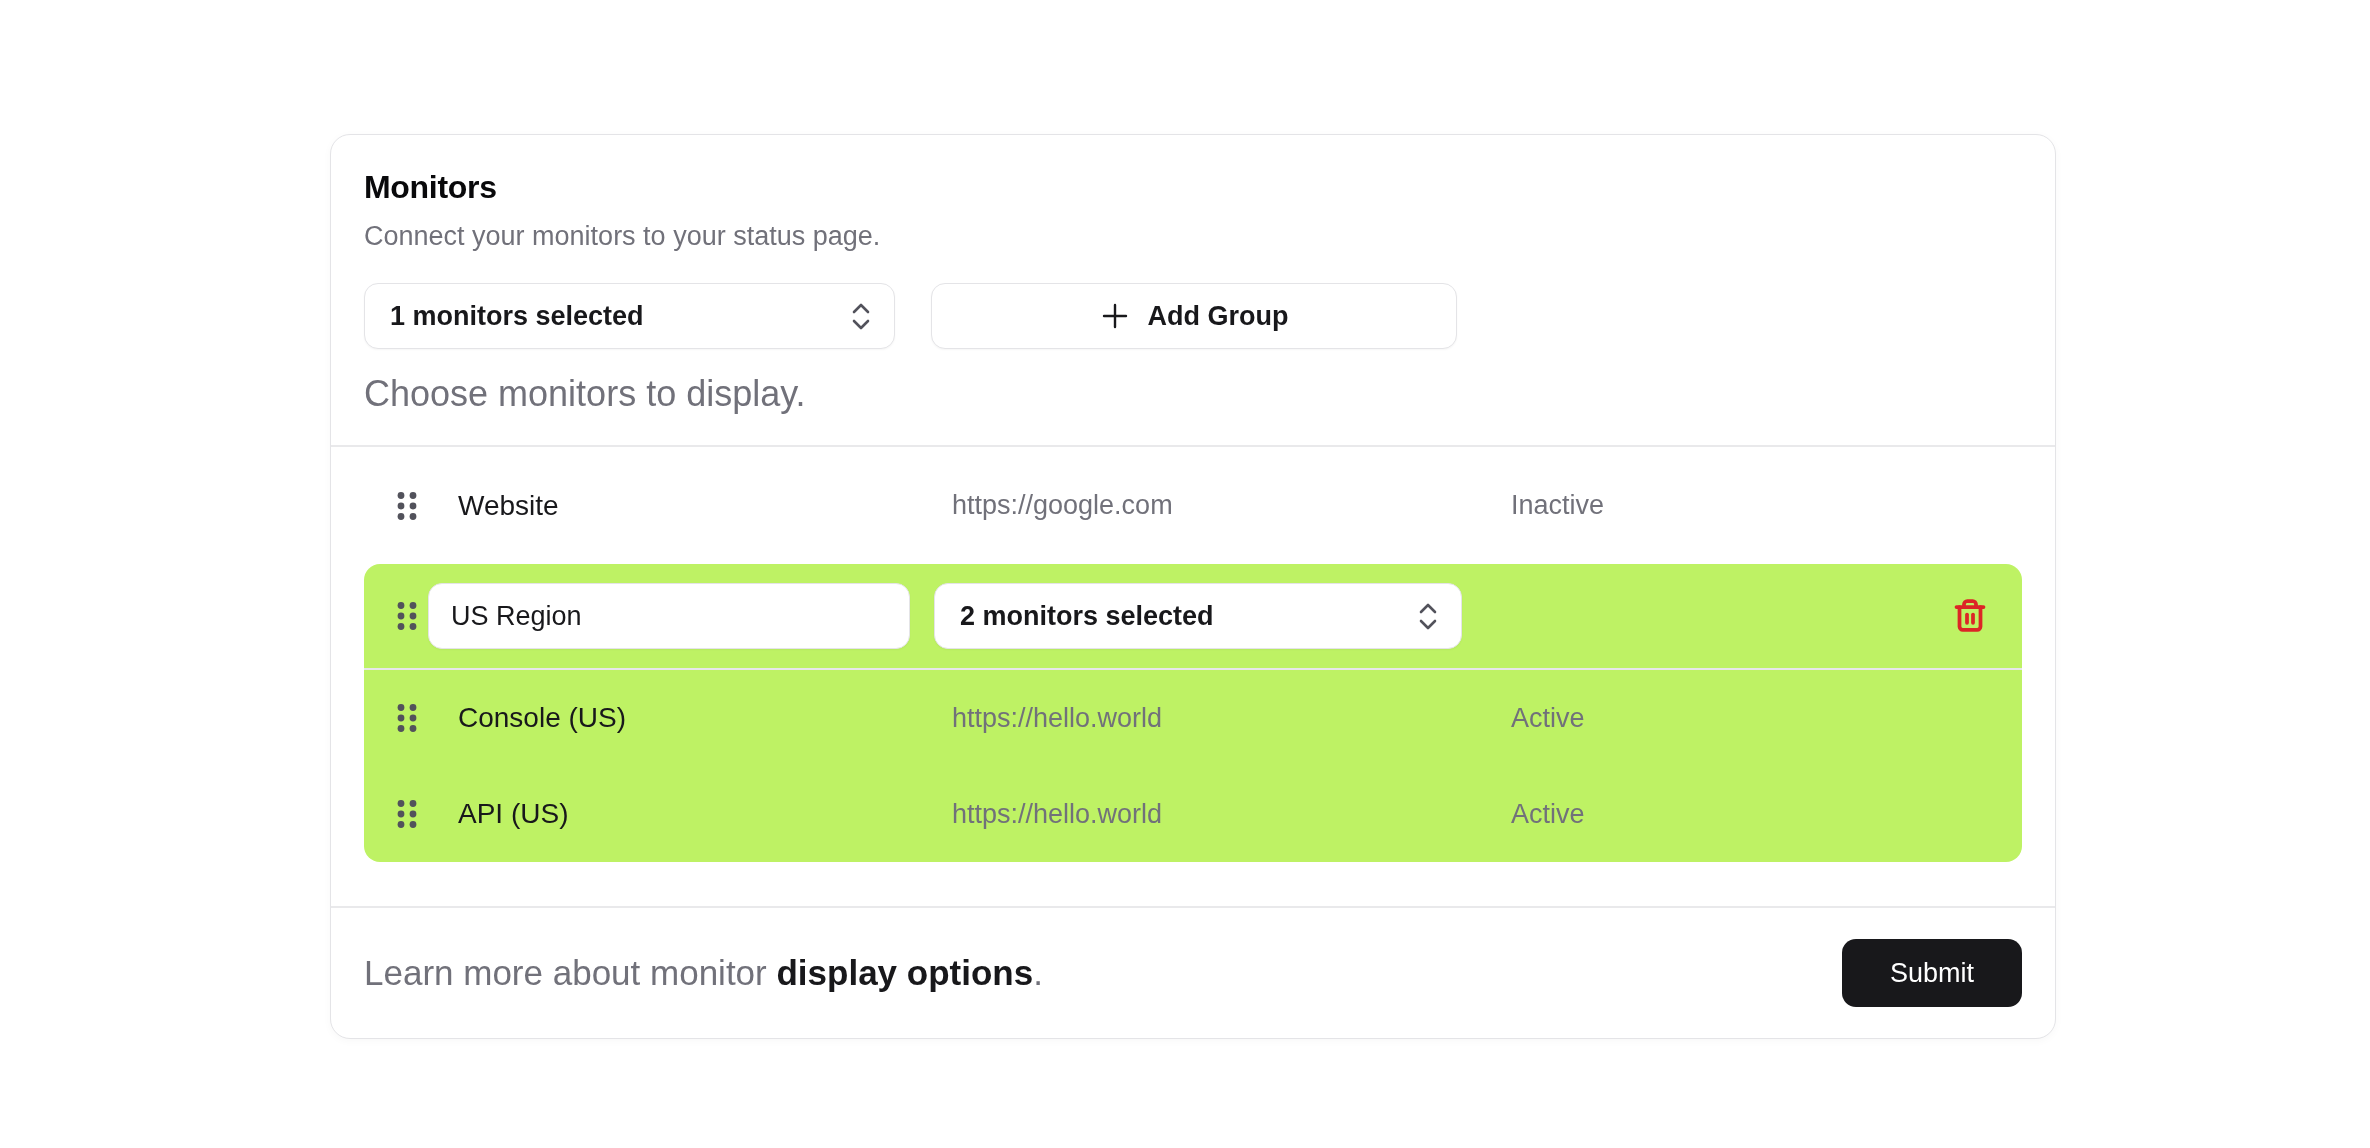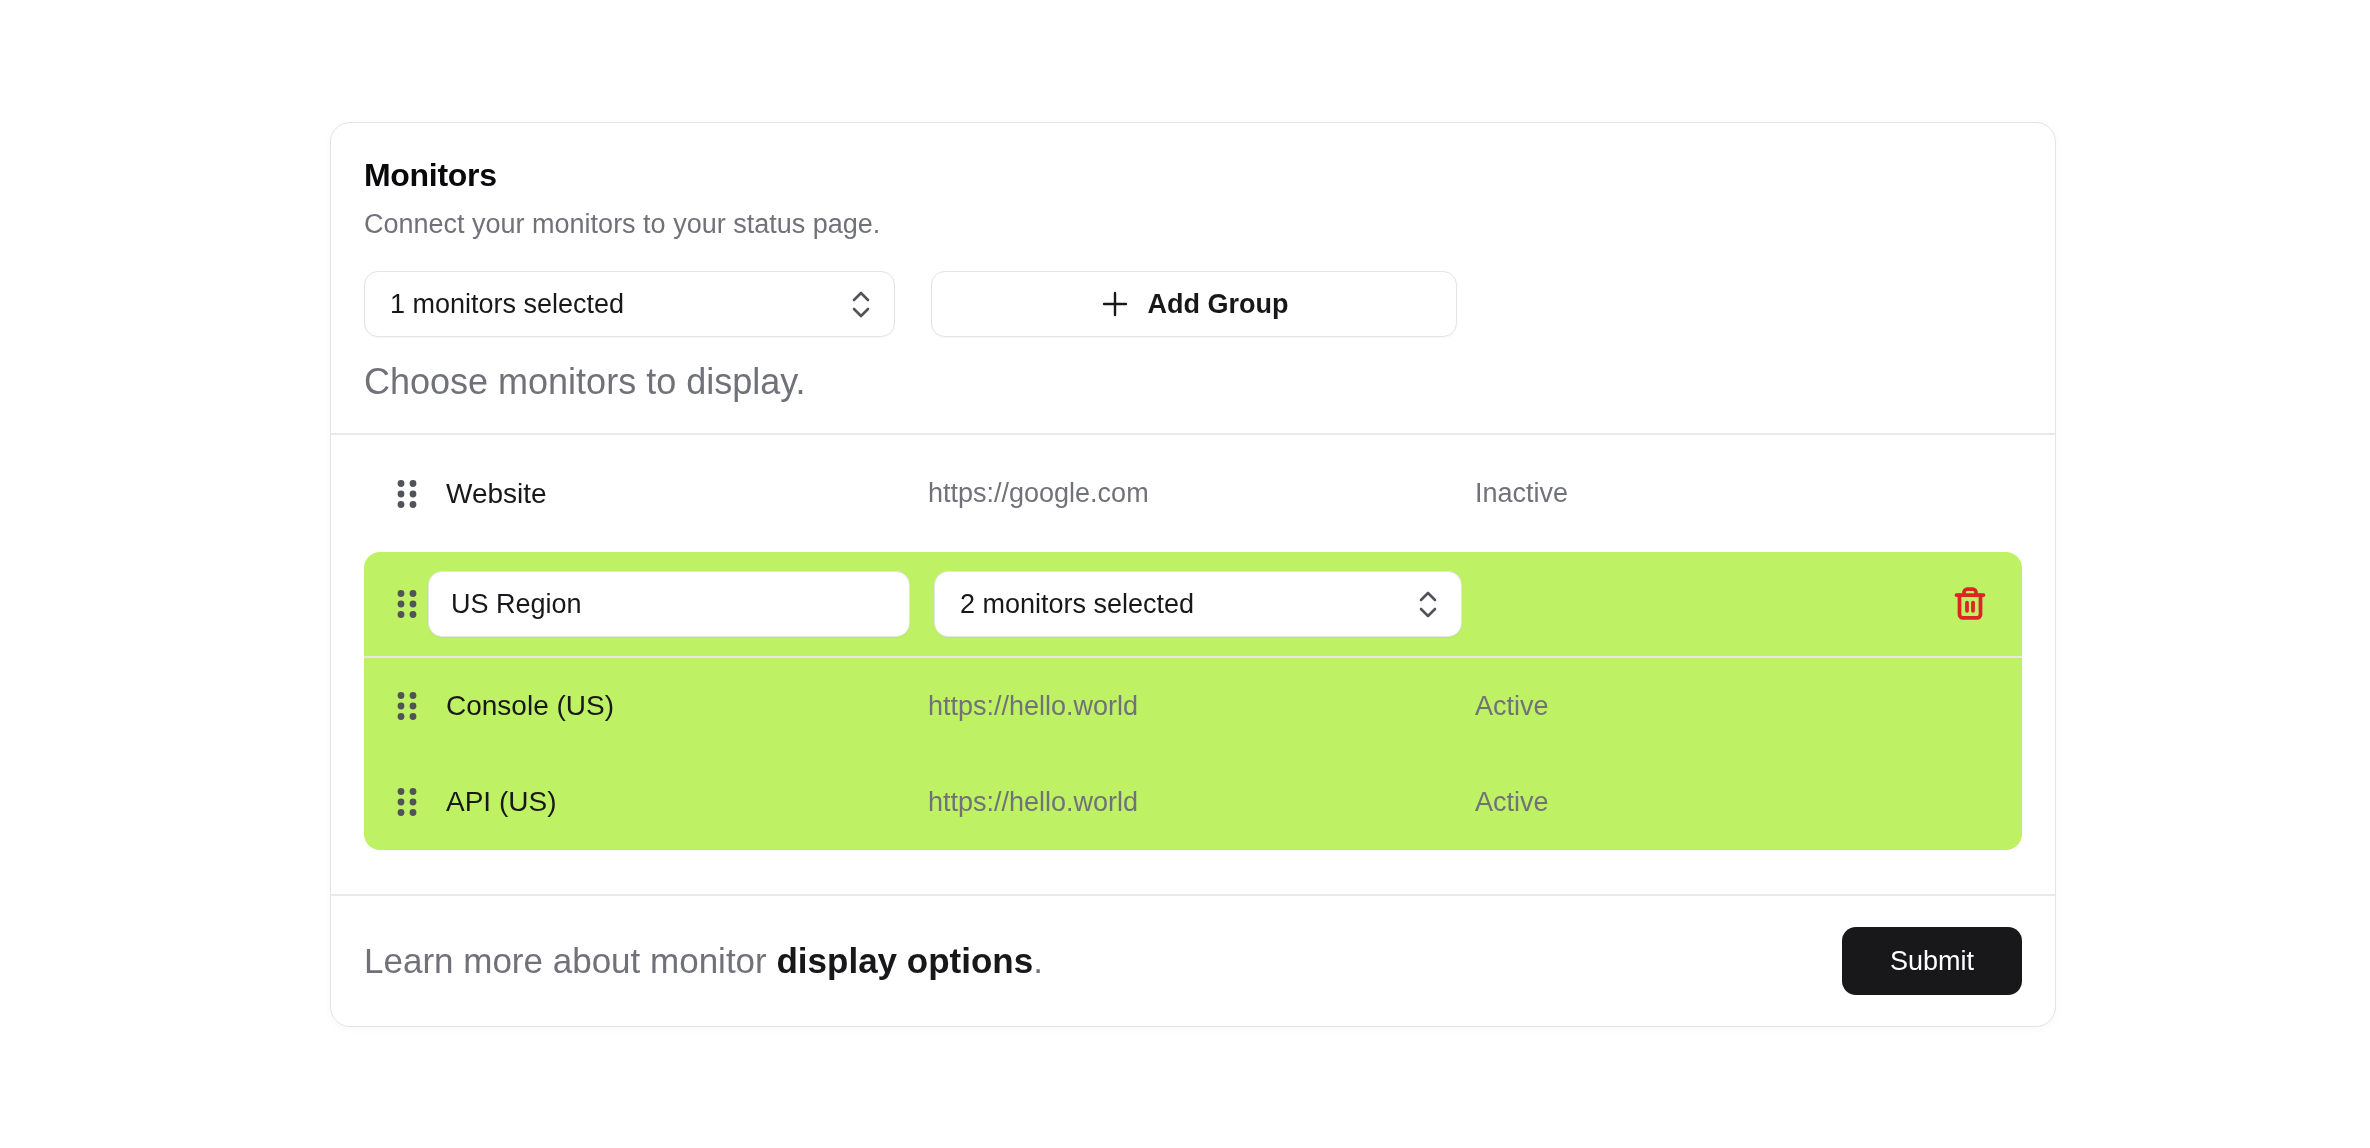--- a/index.html
+++ b/index.html
@@ -8,21 +8,21 @@
     width: 2370px;
     height: 1148px;
     background: #ffffff;
     font-family: "Liberation Sans", "DejaVu Sans", sans-serif;
     color: #18181b;
     overflow: hidden;
   }
   .card {
     position: absolute;
     left: 330px;
-    top: 122px;
+    top: 134px;
     width: 1726px;
     height: 905px;
     background: #ffffff;
     border: 1.5px solid #e4e4e7;
     border-radius: 20px;
     box-shadow: 0 2px 8px rgba(0,0,0,0.03);
     display: flex;
     flex-direction: column;
   }
   
@@ -49,21 +49,21 @@
   .select-btn {
     height: 66px;
     background: #ffffff;
     border: 1.5px solid #e4e4e7;
     border-radius: 14px;
     display: flex;
     align-items: center;
     justify-content: space-between;
     padding: 0 20px 0 25px;
     font-size: 27px;
-    font-weight: 400;
+    font-weight: 700;
     color: #18181b;
     box-shadow: 0 1px 2px rgba(0,0,0,0.04);
     cursor: pointer;
   }
   .select-lg { width: 531px; }
   .select-group { width: 528px; }
   .add-group-btn {
     width: 526px;
     height: 66px;
     background: #ffffff;
@@ -87,20 +87,21 @@
   }
   
   .divider { border-top: 2px solid #e9e9eb; }
   
   .rows-section { padding: 0 33px; }
   .monitor-row {
     display: grid;
     grid-template-columns: 50px 482px 547px 1fr;
     align-items: center;
     padding-left: 32px;
+    gap: 12px;
   }
   .row-top { height: 117px; }
   .row-child { height: 96px; }
   .row-name { font-size: 28px; font-weight: 500; color: #18181b; }
   .row-url, .row-status { font-size: 27px; color: #71717a; }
   .drag-handle {
     width: 24px;
     height: 32px;
     display: flex;
     align-items: center;

